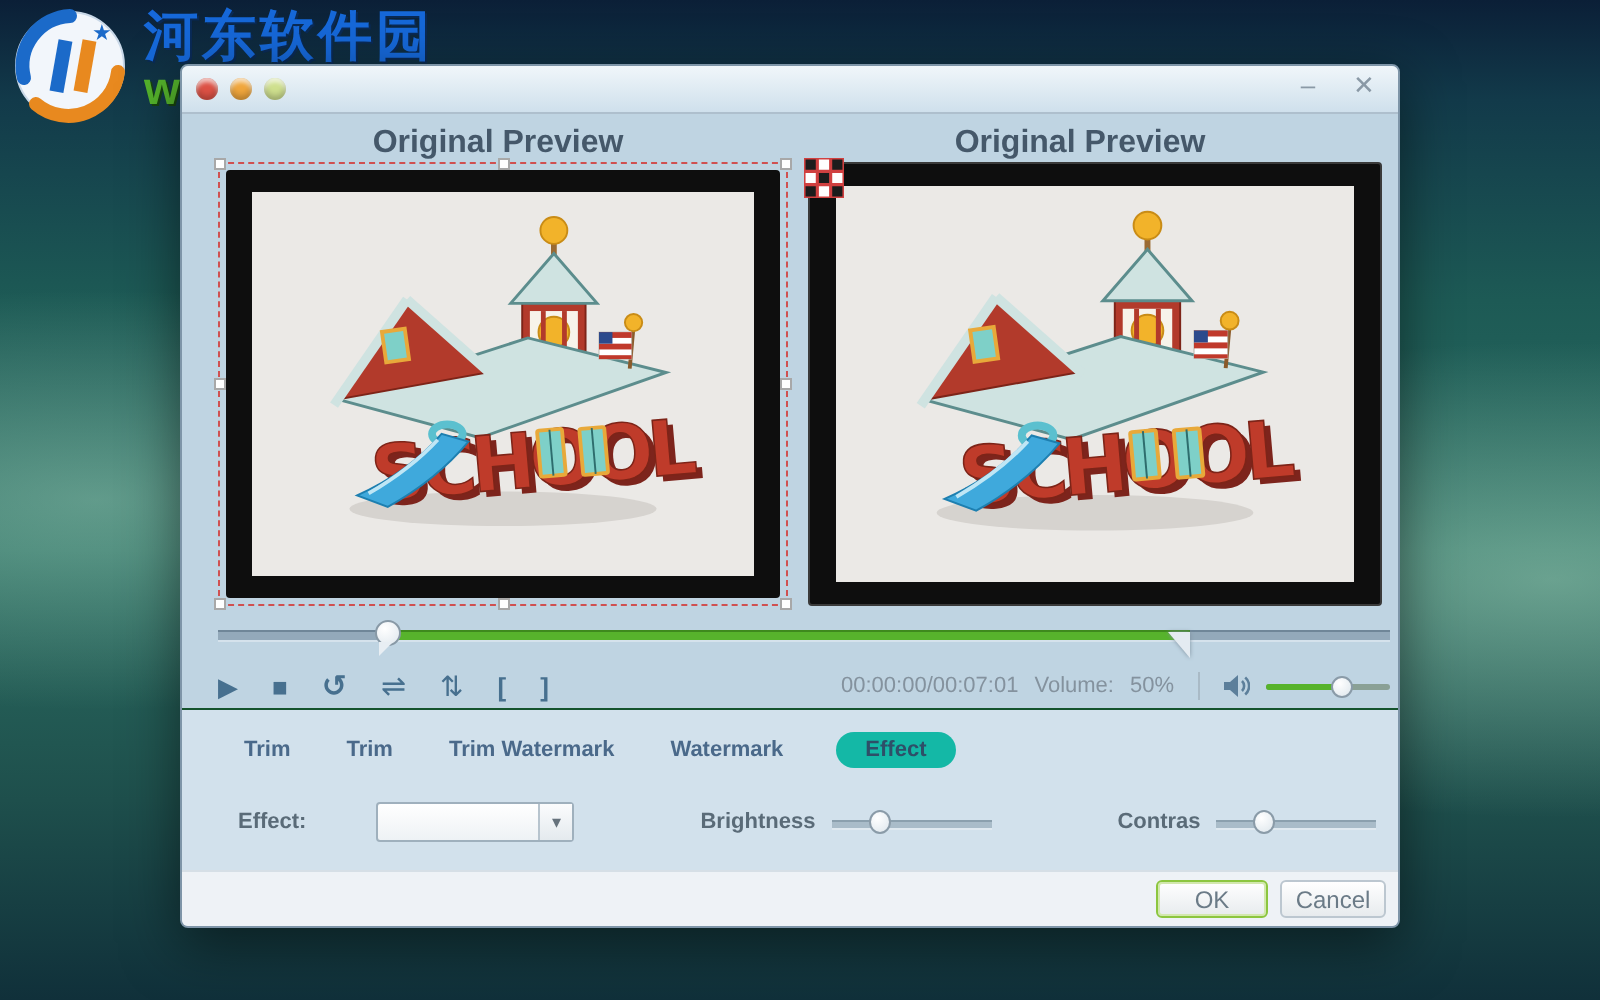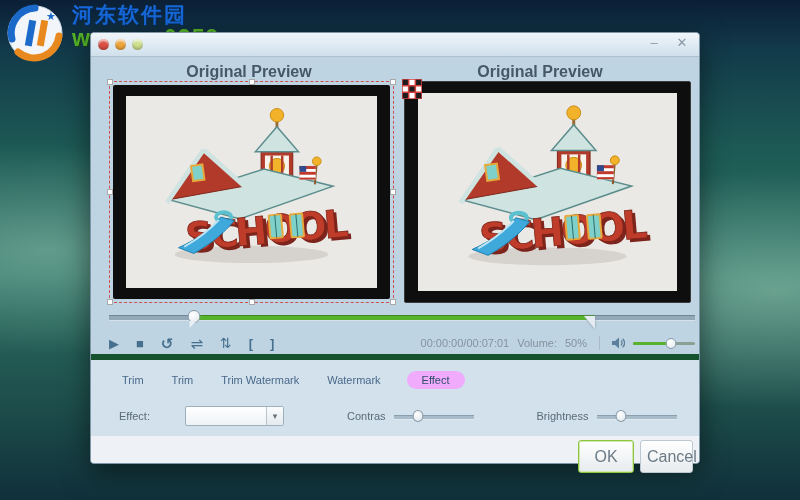--- a/index.html
+++ b/index.html
@@ -6,21 +6,21 @@
     font-family:"Liberation Sans","DejaVu Sans",sans-serif;}
   .desktop{position:relative;width:800px;height:500px;
     background:
       radial-gradient(ellipse 420px 150px at 6% 50%, rgba(190,235,210,.38), transparent 70%),
       radial-gradient(ellipse 460px 170px at 97% 58%, rgba(195,238,210,.42), transparent 70%),
       radial-gradient(ellipse 300px 90px at 45% 72%, rgba(130,205,175,.18), transparent 70%),
       linear-gradient(180deg,#0b1f37 0%,#123a4a 10%,#1d5a55 30%,#2b6e62 55%,#1e4f4c 80%,#10303a 100%);}
   
   .watermark{position:absolute;left:6px;top:4px;display:flex;align-items:flex-start;z-index:1;}
   .wm-text{margin-left:8px;line-height:1.05;}
-  .wm-name{font-size:21px;font-weight:bold;color:#1668d9;text-shadow:1px 1px 0 #0a2a55;letter-spacing:2px;}
+  .wm-name{font-size:27px;font-weight:bold;color:#1668d9;text-shadow:1px 1px 0 #0a2a55;letter-spacing:2px;}
   .wm-url{font-size:23px;font-weight:bold;color:#55b42c;text-shadow:1px 1px 0 #17430f;letter-spacing:1px;}
   
   .dialog{position:absolute;left:90px;top:32px;width:608px;height:430px;background:#bfd4e2;
     border:1px solid #7e95a8;border-radius:4px;box-shadow:0 8px 28px rgba(0,0,0,.5);z-index:2;}
   .titlebar{position:absolute;left:0;top:0;right:0;height:23px;border-radius:3px 3px 0 0;
     background:linear-gradient(180deg,#f0f6fa,#cfe0ec);border-bottom:1px solid #aebfcd;}
   .orbs{position:absolute;left:7px;top:6px;display:flex;gap:6px;}
   .orb{width:11px;height:11px;border-radius:50%;box-shadow:inset 0 -2px 3px rgba(0,0,0,.25), inset 0 2px 2px rgba(255,255,255,.7);}
   .orb.red{background:#dd5145;}
   .orb.yellow{background:#f0a63c;}
@@ -61,41 +61,41 @@
   .t-buttons{display:flex;align-items:center;gap:17px;color:#47708f;}
   .t-btn{font-size:13px;line-height:1;cursor:default;}
   .t-right{display:flex;align-items:center;gap:8px;font-size:11px;color:#84929e;}
   .t-sep{width:1px;height:14px;background:#a9bac6;margin:0 4px;}
   .vol-slider{position:relative;width:62px;height:12px;}
   .vol-track{position:absolute;left:0;right:0;top:5px;height:3px;background:#8aa095;border-radius:2px;}
   .vol-fill{position:absolute;left:0;top:5px;height:3px;background:#57b32c;border-radius:2px;}
   .vol-knob{position:absolute;top:1px;width:11px;height:11px;border-radius:50%;transform:translateX(-50%);
     background:radial-gradient(circle at 35% 30%,#fff,#dde6ec);border:1px solid #8a9ba8;box-sizing:border-box;}
   
-  .lower{position:absolute;left:0;right:0;top:321px;height:82px;background:#d2e1ec;border-top:6px solid #14532d;}
+  .lower{position:absolute;left:0;right:0;top:321px;height:82px;background:#d2e1ec;border-top:1px solid #14532d;font-weight:bold;}
   .tabs{position:absolute;left:29px;top:11px;display:flex;align-items:center;gap:24px;font-size:11px;color:#4a698a;}
   .tab{cursor:default;padding:3px 2px;}
-  .tab.active{background:#f0abfc;color:#2e4f68;border-radius:10px;padding:3px 15px;text-align:right;}
+  .tab.active{background:#14b8a6;color:#2e4f68;border-radius:10px;padding:3px 15px;text-align:right;}
   .effect-row{position:absolute;left:28px;top:46px;display:flex;align-items:center;font-size:11px;color:#5a6b78;gap:29px;}
   .fx-label{margin-right:6px;}
   .dropdown{position:relative;width:97px;height:18px;border:1px solid #9fb0bd;border-radius:2px;
     background:linear-gradient(180deg,#ffffff,#eef2f5);display:flex;}
   .dd-value{flex:1;font-size:10px;line-height:18px;padding-left:4px;color:#444;}
   .dd-arrow{width:16px;border-left:1px solid #b7c4ce;background:linear-gradient(180deg,#fbfcfd,#e4eaee);
     color:#66727c;font-size:9px;text-align:center;line-height:18px;cursor:default;}
   .fx-group{display:flex;align-items:center;margin-left:34px;}
   .fx-group .g-label{margin-right:8px;}
   .mini-slider{position:relative;width:80px;height:14px;}
   .ms-track{position:absolute;left:0;right:0;top:6px;height:3px;background:#a9bcc9;border-top:1px solid #8ba0ae;border-bottom:1px solid #dfe9f0;}
   .ms-knob{position:absolute;top:1px;width:11px;height:12px;border-radius:50%;transform:translateX(-50%);
     background:radial-gradient(circle at 35% 30%,#fff,#dde6ec);border:1px solid #8a9ba8;box-sizing:border-box;}
   
   .footer{position:absolute;left:0;right:0;bottom:0;height:27px;background:#eef2f6;
     border-top:1px solid #d6dfe6;border-radius:0 0 3px 3px;}
-  .btn{position:absolute;top:4px;height:33px;font-size:16px;color:#6b7b87;
+  .btn{position:absolute;top:4px;height:19px;font-size:12px;color:#6b7b87;
     background:linear-gradient(180deg,#ffffff,#e7ebee);border:1px solid #bcc7d0;border-radius:3px;cursor:default;
     font-family:"Liberation Sans",sans-serif;}
   .btn.ok{right:65px;width:56px;border:1px solid #8cc63f;box-shadow:0 0 0 1px #d2e8ae inset;}
   .btn.cancel{right:6px;width:53px;}
 </style>
 </head>
 <body>
 
 <svg width="0" height="0" style="position:absolute">
   <symbol id="schoolhouse" viewBox="0 0 260 200">
@@ -260,33 +260,33 @@
         <span class="tab">Watermark</span>
         <span class="tab active">Effect</span>
       </div>
       <div class="effect-row">
         <span class="fx-label">Effect:</span>
         <div class="dropdown">
           <span class="dd-value"></span>
           <span class="dd-arrow">▾</span>
         </div>
         <div class="fx-group">
+          <span class="g-label">Brightness</span>
+          <div class="mini-slider">
+            <div class="ms-track"></div>
+            <div class="ms-knob" style="left: 30%;"></div>
+          </div>
+        </div>
+        <div class="fx-group">
           <span class="g-label">Contras</span>
           <div class="mini-slider">
             <div class="ms-track"></div>
             <div class="ms-knob" style="left: 30%;"></div>
           </div>
         </div>
-        <div class="fx-group">
-          <span class="g-label">Brightness</span>
-          <div class="mini-slider">
-            <div class="ms-track"></div>
-            <div class="ms-knob" style="left: 30%;"></div>
-          </div>
-        </div>
       </div>
     </div>
 
     <div class="footer">
       <button class="btn ok">OK</button>
       <button class="btn cancel">Cancel</button>
     </div>
 
   </div>
 </div>

